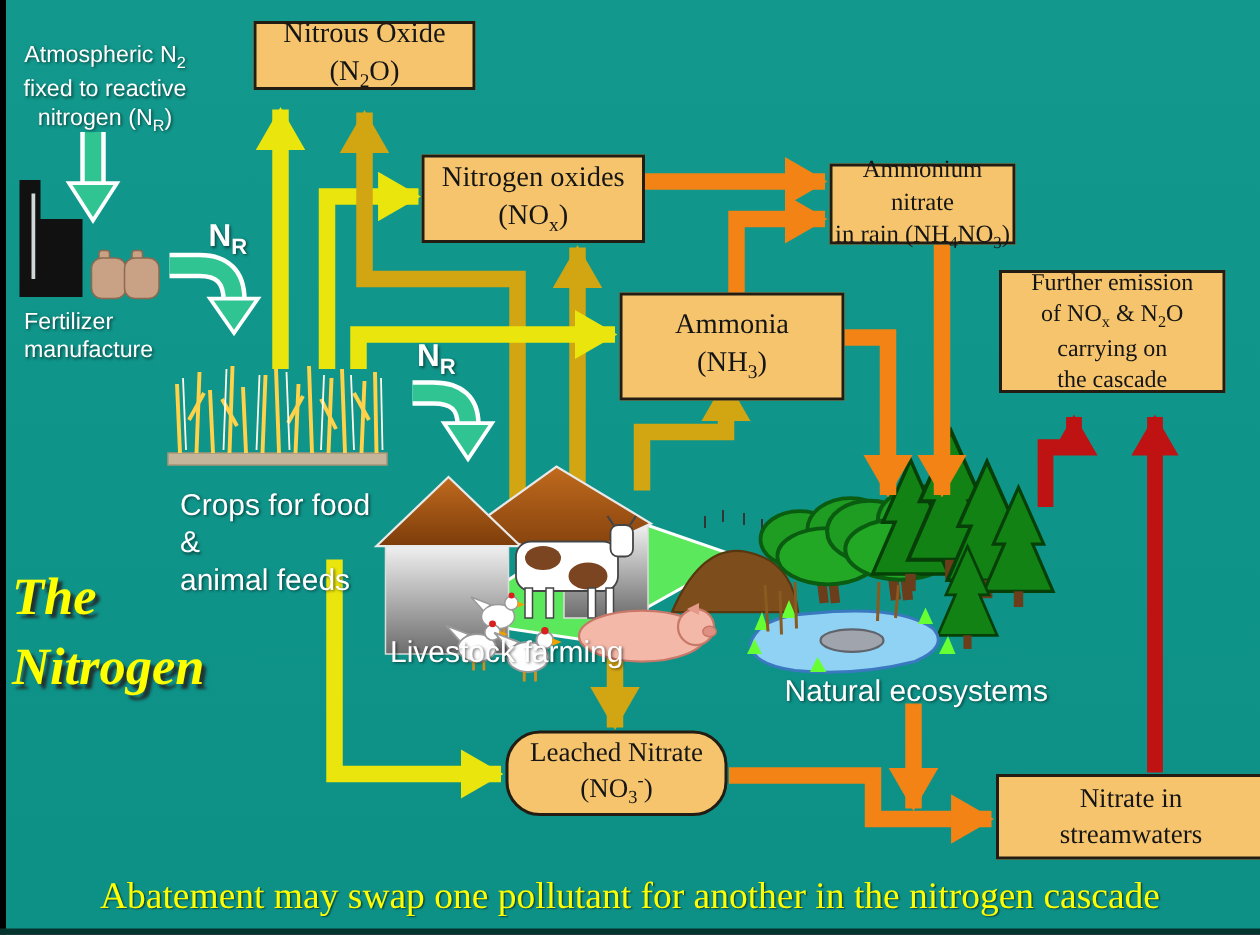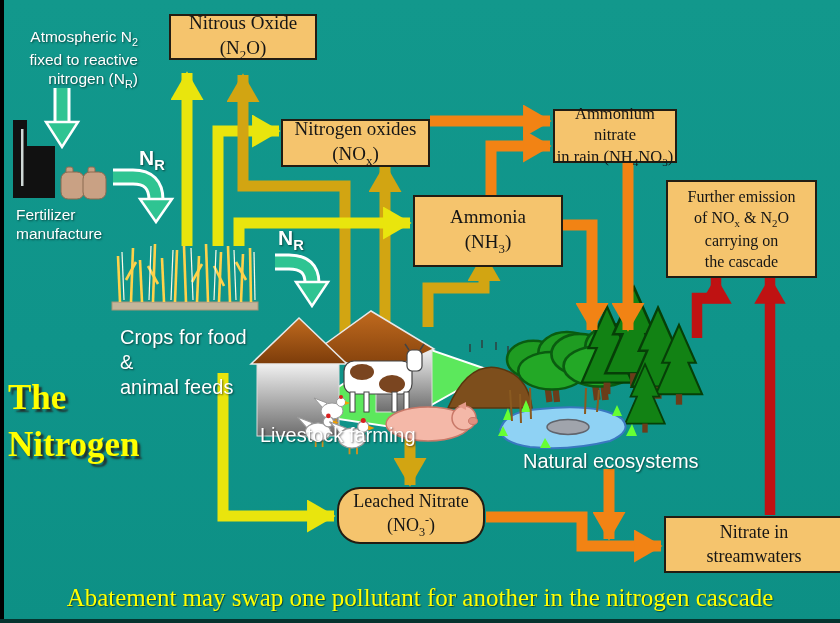--- a/index.html
+++ b/index.html
@@ -20,21 +20,21 @@
   .pbox sub{font-size:68%;} .pbox sup{font-size:68%;}
   .wlabel{
     position:absolute;color:#fff;font-size:20px;line-height:1.25;
     text-shadow:1px 1px 2px rgba(0,0,0,.55);
   }
   .wlabel sub{font-size:70%;}
   .nr{font-size:21px;font-weight:bold;}
   .title{
     position:absolute;left:8px;top:374px;color:#ffff00;
     font-family:"Liberation Serif",serif;font-weight:bold;font-size:35px;
-    line-height:47px;text-shadow:3px 3px 2px rgba(35,35,35,.85);
+    line-height:47px;text-shadow:3px 3px 2px rgba(35,35,35,.85);font-style:italic;
   }
   .caption{
     position:absolute;left:0;top:584px;width:840px;text-align:center;
     color:#ffff00;font-family:"Liberation Serif",serif;font-size:25px;
     text-shadow:1px 1px 1px rgba(0,0,0,.5);
   }
 </style>
 </head>
 <body>
 
@@ -246,53 +246,53 @@
       <path d="M697 338 V298 H716 V278" marker-end="url(#aR)"></path>
       <path d="M770 515 V278" marker-end="url(#aR)"></path>
     </g>
   </svg>
 
   <div class="pbox" style="left:169px;top:14px;width:148px;height:46px;font-size:19px;">
     <span>Nitrous Oxide</span>
     <span>(N<sub>2</sub>O)</span>
   </div>
 
-  <div class="pbox" style="left:281px;top:103px;width:149px;height:48px;font-size:19px;margin-top:16px;">
+  <div class="pbox" style="left:281px;top:103px;width:149px;height:59px;font-size:19px;">
     <span>Nitrogen oxides</span>
     <span>(NO<sub>x</sub>)</span>
   </div>
 
   <div class="pbox" style="left:553px;top:109px;width:124px;height:54px;font-size:16.5px;">
     <span>Ammonium nitrate</span>
     <span>in rain (NH<sub>4</sub>NO<sub>3</sub>)</span>
   </div>
 
   <div class="pbox" style="left:413px;top:195px;width:150px;height:72px;font-size:19px;">
     <span>Ammonia</span>
     <span>(NH<sub>3</sub>)</span>
   </div>
 
-  <div class="pbox" style="left:666px;top:180px;width:151px;height:98px;font-size:16px;line-height:1.32;">
+  <div class="pbox" style="left:666px;top:180px;width:151px;height:82px;font-size:16px;line-height:1.32;">
     <span>Further emission</span>
     <span>of NO<sub>x</sub> &amp; N<sub>2</sub>O</span>
     <span>carrying on</span>
     <span>the cascade</span>
   </div>
 
   <div class="pbox" style="left:337px;top:487px;width:148px;height:57px;font-size:18px;border-radius:23px;">
     <span>Leached Nitrate</span>
     <span>(NO<sub>3</sub><sup>-</sup>)</span>
   </div>
 
   <div class="pbox" style="left:664px;top:516px;width:180px;height:57px;font-size:18px;">
     <span>Nitrate in</span>
     <span>streamwaters</span>
   </div>
 
-  <div class="wlabel" style="left:2px;top:27px;width:136px;text-align:right;font-size:15.5px;">Atmospheric N<sub>2</sub><br>fixed to reactive<br>nitrogen (N<sub>R</sub>)</div>
+  <div class="wlabel" style="left:2px;top:27px;width:136px;text-align:center;font-size:15.5px;">Atmospheric N<sub>2</sub><br>fixed to reactive<br>nitrogen (N<sub>R</sub>)</div>
 
   <div class="wlabel" style="left:16px;top:205px;font-size:15.5px;">Fertilizer<br>manufacture</div>
 
   <div class="wlabel nr" style="left:139px;top:145px;">N<sub>R</sub></div>
 
   <div class="wlabel nr" style="left:278px;top:225px;">N<sub>R</sub></div>
 
   <div class="wlabel" style="left:120px;top:325px;width:145px;">Crops for food &amp;<br>animal feeds</div>
 
   <div class="wlabel" style="left:523px;top:449px;">Natural ecosystems</div>

